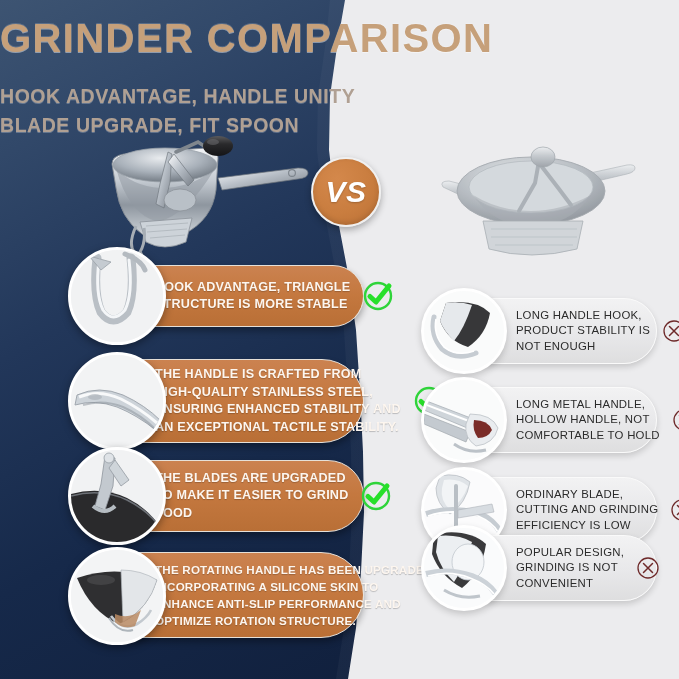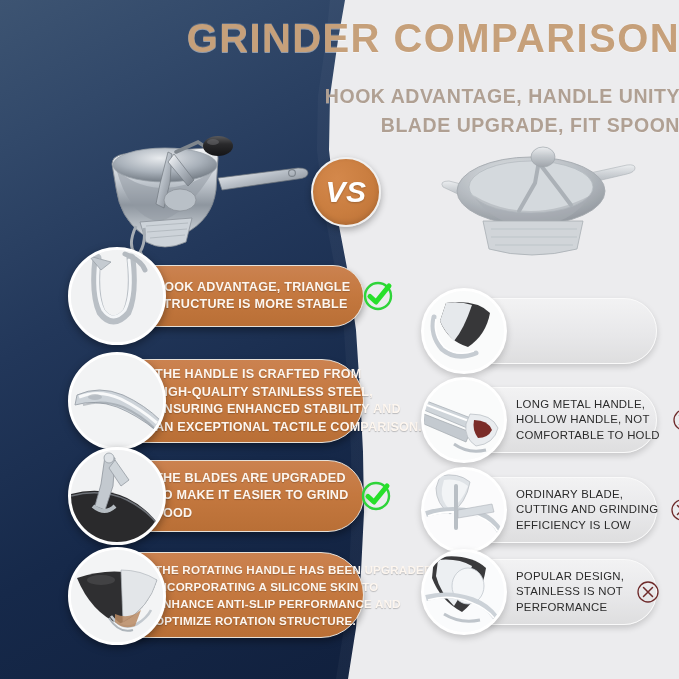--- a/index.html
+++ b/index.html
@@ -20,21 +20,21 @@
                              361px 572px, 356px 628px, 348px 679px, 0 679px);}
   .bg-edge{position:absolute;left:0;top:0;width:420px;height:679px;pointer-events:none;
            background:linear-gradient(90deg,rgba(255,255,255,0) 0%,rgba(255,255,255,.045) 100%);
            clip-path:polygon(330px 0, 345px 0, 338px 40px, 330px 96px, 329px 150px, 336px 210px,
                              347px 268px, 356px 330px, 360px 392px, 363px 452px, 364px 512px,
                              361px 572px, 356px 628px, 348px 679px, 336px 679px, 344px 628px,
                              349px 572px, 352px 512px, 351px 452px, 348px 392px, 344px 330px,
                              335px 268px, 324px 210px, 317px 150px, 318px 96px, 326px 40px);}
 
   
-  .header{position:absolute;left:0;top:18px;width:670px;text-align:right;z-index:6;padding-left:10px;}
+  .header{position:absolute;left:0;top:18px;width:670px;text-align:left;z-index:6;}
   .title{
     font-size:40px;font-weight:bold;letter-spacing:1.4px;line-height:1;
     color:#c6a07a;
     text-shadow:0 1px 0 rgba(255,255,255,.45), 0 -1px 0 rgba(255,255,255,.18);
     margin:0;padding:0;white-space:nowrap;
   }
   .sub{
     margin:0;padding:0;font-size:19.5px;font-weight:bold;letter-spacing:.55px;
     line-height:21px;color:#b0a093;
     text-shadow:0 1px 0 rgba(255,255,255,.25);
@@ -227,21 +227,21 @@
       </svg>
     </div>
   </div>
 
   <div class="lcard" style="left:34px;top:355px;width:330px;height:92px;">
     <div class="pill" style="width:268px;height:84px;top:4px;">
       <div class="txt">
         <div>THE HANDLE IS CRAFTED FROM</div>
         <div>HIGH-QUALITY STAINLESS STEEL,</div>
         <div>ENSURING ENHANCED STABILITY AND</div>
-        <div>AN EXCEPTIONAL TACTILE COMPARISON.</div>
+        <div>AN EXCEPTIONAL TACTILE STABILITY.</div>
       </div>
       <div class="check">
         <svg width="34" height="34" viewBox="0 0 34 34">
           <circle cx="17" cy="17" r="13" fill="none" stroke="#2fd43a" stroke-width="2.4"></circle>
           <path d="M9 17.5 L15 23 L28 7" fill="none" stroke="#27e02a" stroke-width="5" stroke-linecap="round" stroke-linejoin="round"></path>
         </svg>
       </div>
     </div>
     <div class="thumb">
       <svg width="92" height="92" viewBox="0 0 92 92">
@@ -304,20 +304,25 @@
         <path d="M40 66 Q52 82 66 74 Q76 68 80 60" fill="none" stroke="#c3c9cf" stroke-width="2.6"></path>
         <path d="M38 68 Q48 84 62 80" fill="none" stroke="#aeb5bb" stroke-width="2"></path>
         <path d="M44 64 Q58 70 70 60 L64 76 Q52 80 44 72 Z" fill="#b98a63" opacity=".85"></path>
         <ellipse cx="30" cy="30" rx="14" ry="5" fill="#555558" opacity=".5"></ellipse>
       </svg>
     </div>
   </div>
 
   <div class="rcard" style="left:409px;top:293px;width:248px;height:76px;">
     <div class="pill" style="width:196px;height:66px;top:5px;">
+      <div class="txt">
+        <div>LONG HANDLE HOOK,</div>
+        <div>PRODUCT STABILITY IS</div>
+        <div>NOT ENOUGH</div>
+      </div>
       <div class="xbox">
         <svg width="24" height="24" viewBox="0 0 24 24">
           <circle cx="12" cy="12" r="10" fill="none" stroke="#6e2a2a" stroke-width="1.3"></circle>
           <path d="M7.5 7.5 L16.5 16.5 M16.5 7.5 L7.5 16.5" stroke="#6e2a2a" stroke-width="1.5" stroke-linecap="round"></path>
         </svg>
       </div>
     </div>
     <div class="thumb">
       <svg width="80" height="80" viewBox="0 0 80 80">
         <rect width="80" height="80" fill="#fafbfb"></rect>
@@ -376,26 +381,26 @@
         <path d="M16 6 Q34 2 46 12 Q42 34 26 44 Q12 34 12 18 Z" fill="#dfe3e7" stroke="#b4bac0" stroke-width=".7"></path>
         <path d="M20 10 Q34 8 44 16 Q38 32 26 40 Q16 30 18 18 Z" fill="#f2f4f6"></path>
         <path d="M2 44 Q28 36 56 44 Q70 50 76 62" fill="none" stroke="#c6ccd2" stroke-width="6"></path>
         <path d="M4 46 Q28 38 54 46 Q68 52 74 62" fill="none" stroke="#ffffff" stroke-width="1.8"></path>
         <rect x="30" y="14" width="4" height="46" rx="2" fill="#b9bfc5"></rect>
         <path d="M34 40 L68 34 L70 42 L34 48 Z" fill="#d7dce1" stroke="#aeb4ba" stroke-width=".6"></path>
       </svg>
     </div>
   </div>
 
-  <div class="rcard" style="left:409px;top:554px;width:248px;height:76px;">
+  <div class="rcard" style="left:409px;top:530px;width:248px;height:76px;">
     <div class="pill" style="width:196px;height:66px;top:5px;">
       <div class="txt">
         <div>POPULAR DESIGN,</div>
-        <div>STAINLESS IS NOT</div>
-        <div>PERFORMANCE</div>
+        <div>GRINDING IS NOT</div>
+        <div>CONVENIENT</div>
       </div>
       <div class="xbox">
         <svg width="24" height="24" viewBox="0 0 24 24">
           <circle cx="12" cy="12" r="10" fill="none" stroke="#6e2a2a" stroke-width="1.3"></circle>
           <path d="M7.5 7.5 L16.5 16.5 M16.5 7.5 L7.5 16.5" stroke="#6e2a2a" stroke-width="1.5" stroke-linecap="round"></path>
         </svg>
       </div>
     </div>
     <div class="thumb">
       <svg width="80" height="80" viewBox="0 0 80 80">

